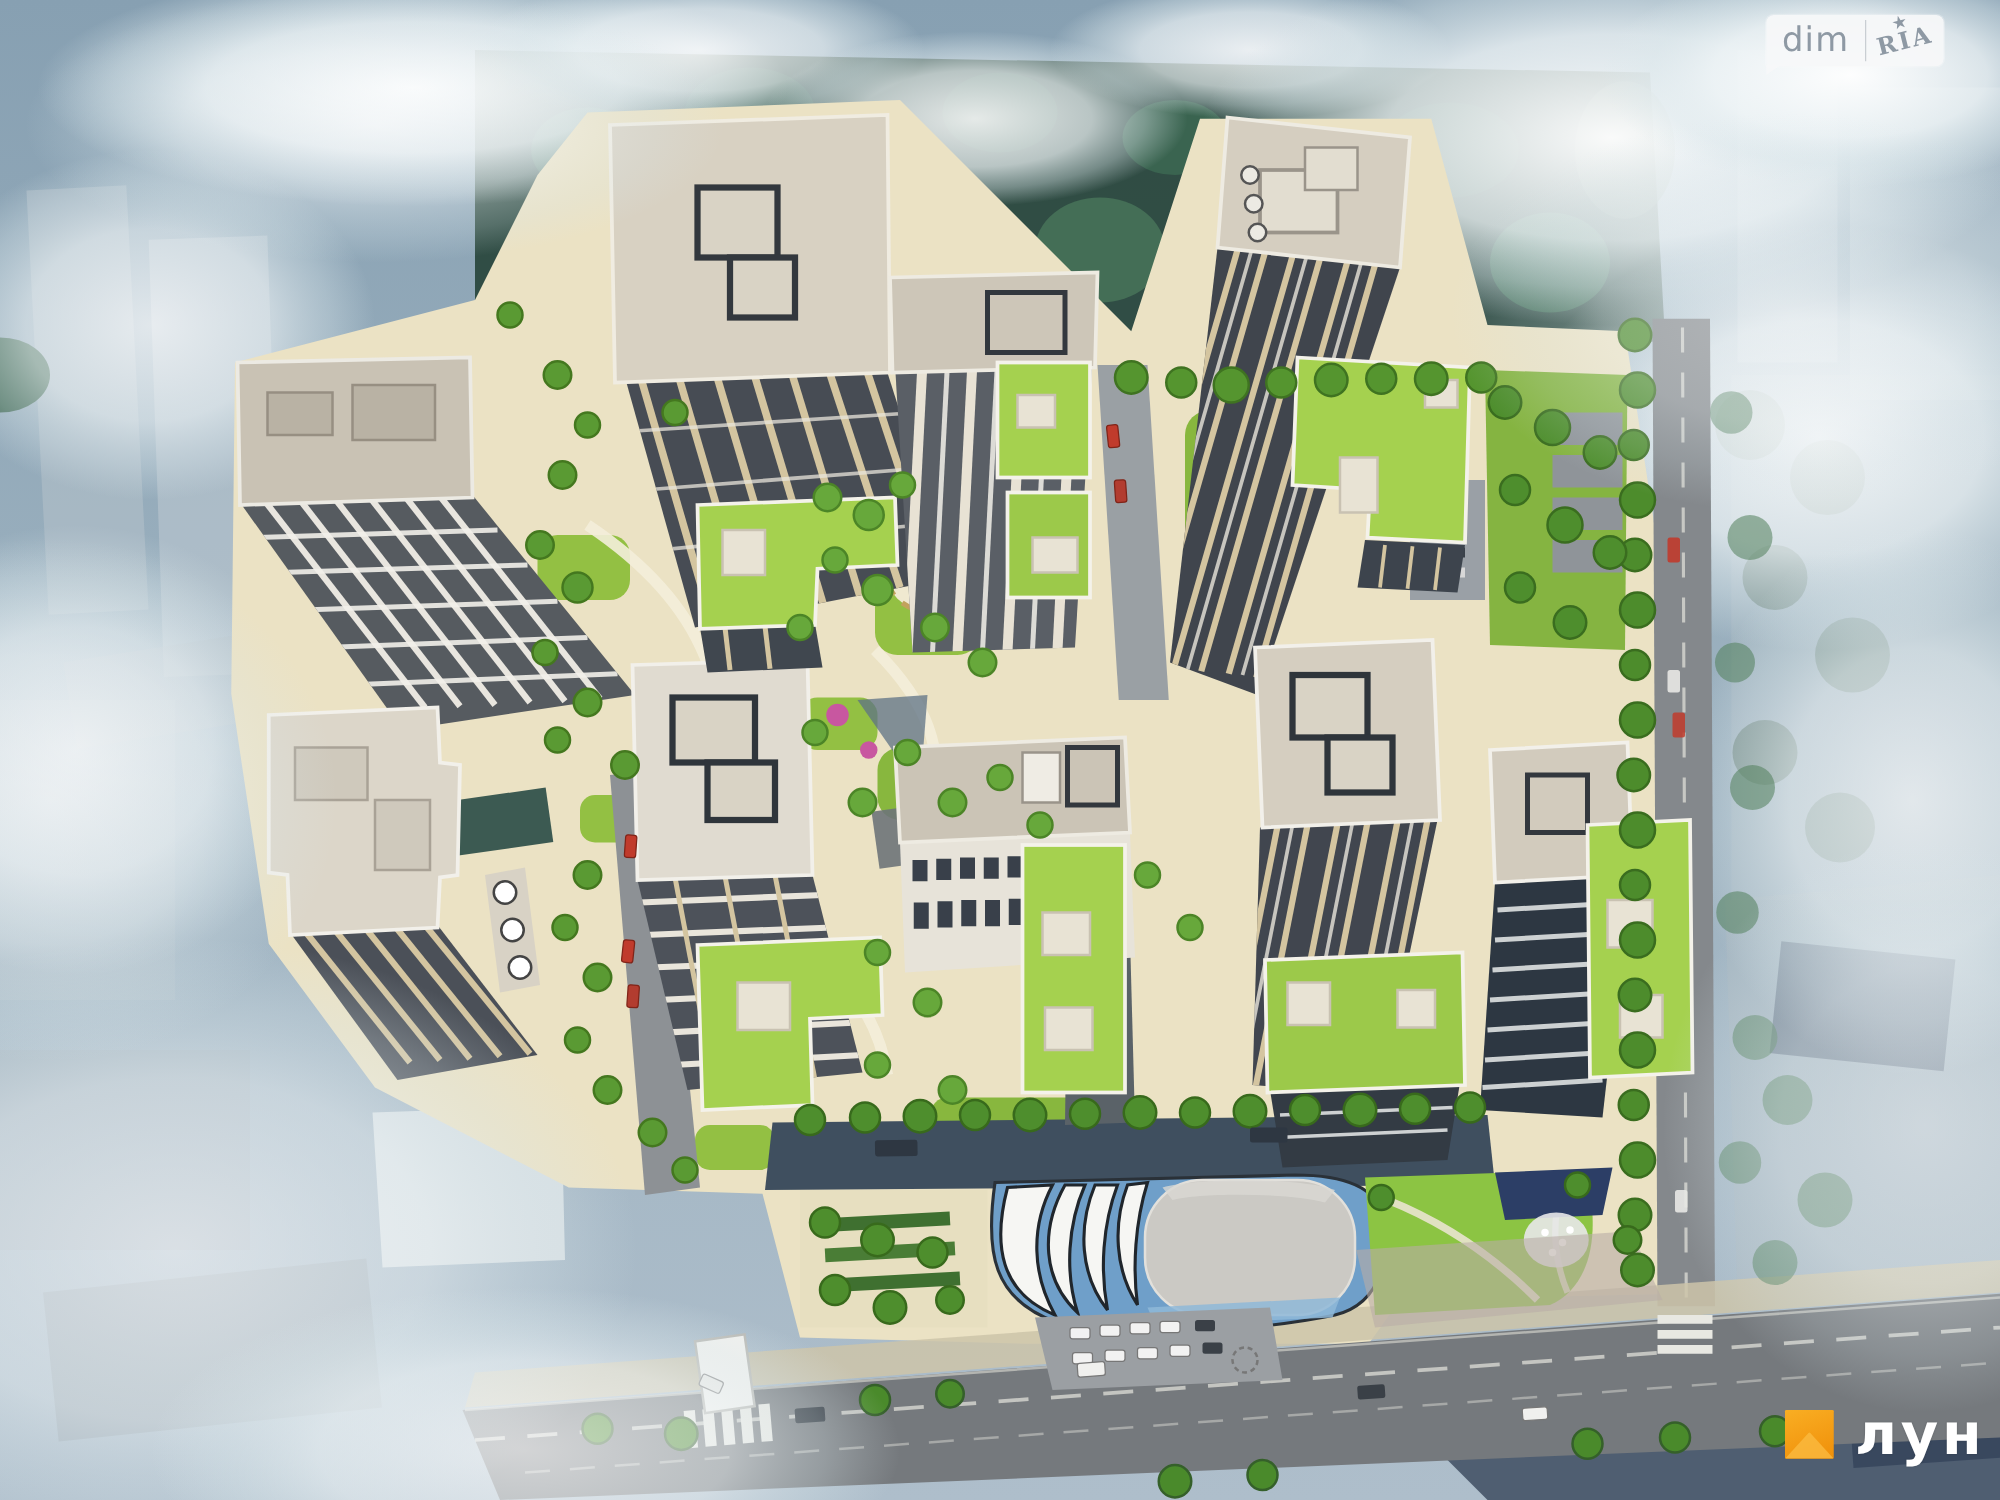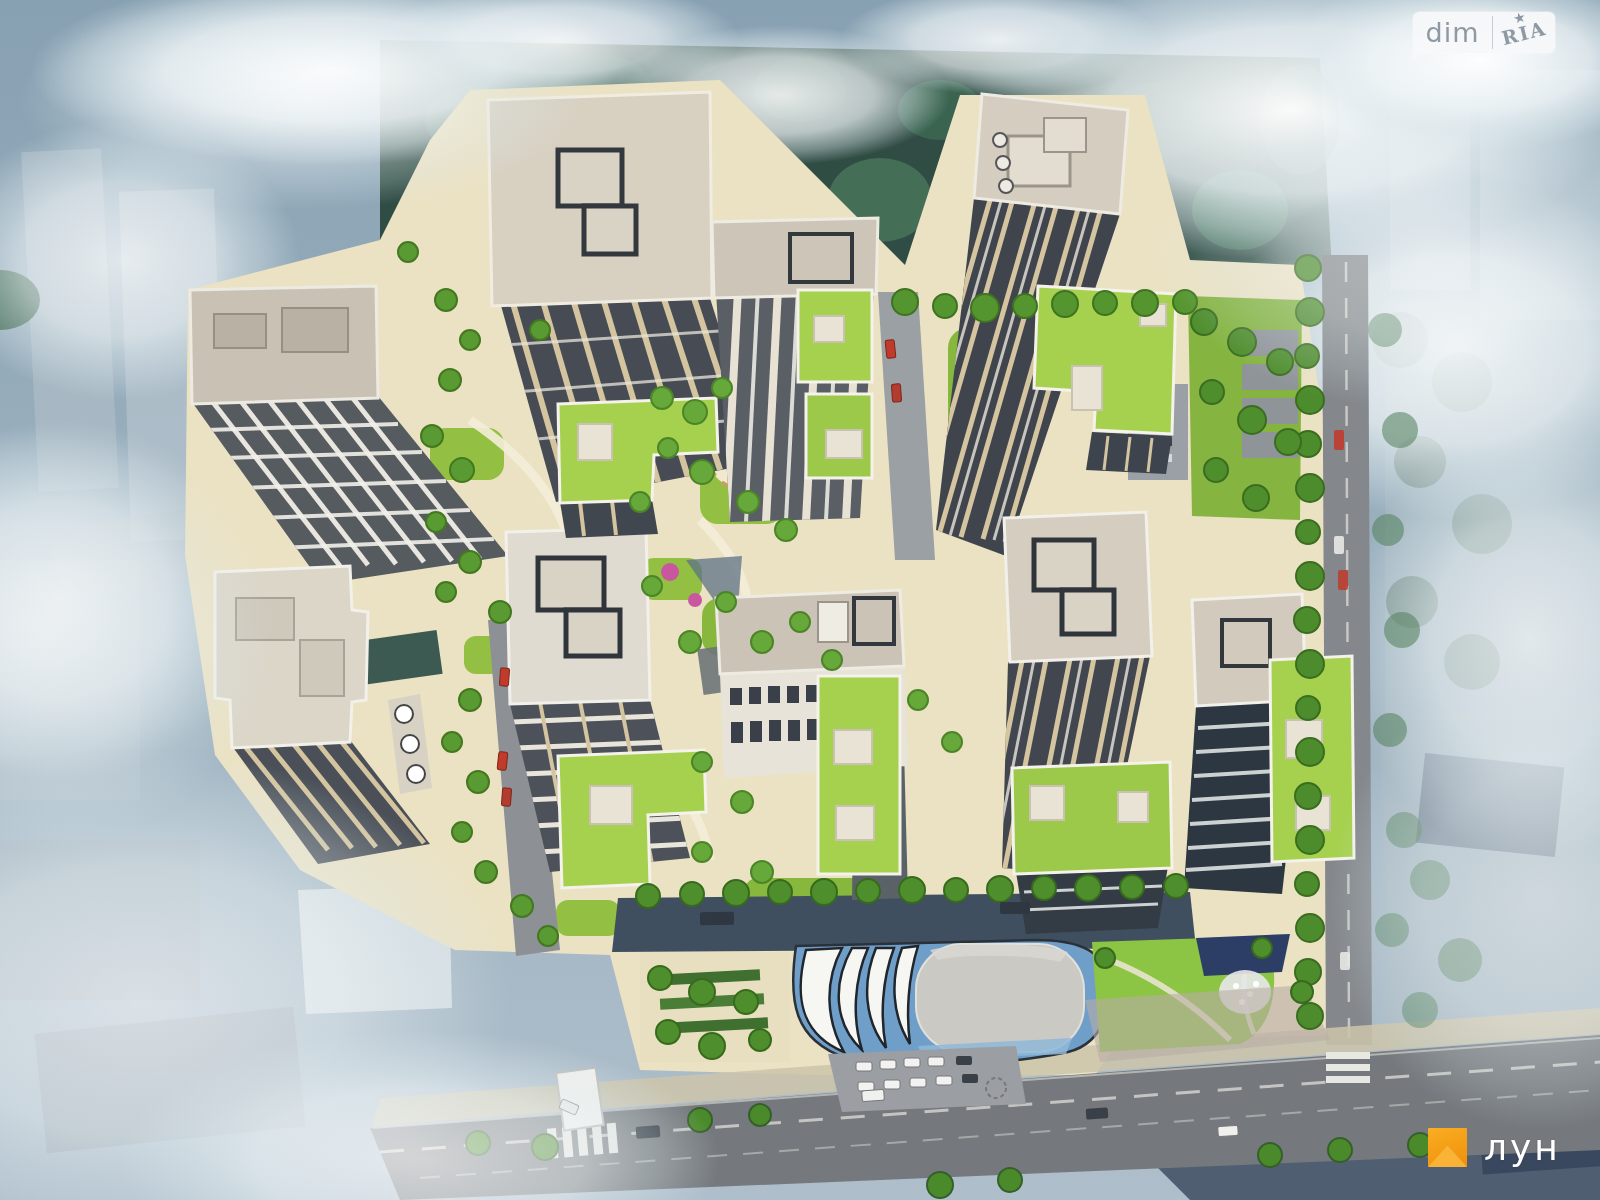--- a/index.html
+++ b/index.html
@@ -40,22 +40,22 @@
     position:relative;width:39px;height:39px;margin-right:17px;
     background:linear-gradient(160deg,#f9ae23 0%,#f49d15 55%,#ef8f09 100%);
     overflow:hidden;border-radius:1px;
   }
   .lun-square:after{ 
     content:"";position:absolute;left:0;bottom:0;width:100%;height:55%;
     background:#fbbc43;opacity:.75;
     clip-path:polygon(0 100%,100% 100%,50% 0);
   }
   .lun-text{
-    color:#ffffff;font-family:"DejaVu Sans",sans-serif;font-size:36px;line-height:39px;
-    letter-spacing:3px;text-shadow:0 0 2px rgba(0,0,0,.18);
+    color:#ffffff;font-family:"DejaVu Sans",sans-serif;font-size:46px;line-height:39px;
+    letter-spacing:3px;text-shadow:0 0 2px rgba(0,0,0,.18);font-weight:bold;
   }
 </style>
 </head>
 <body>
 
 <div class="stage">
 
 <svg width="1600" height="1200" viewBox="0 0 1600 1200">
   <defs>
     <linearGradient id="sky" x1="0" y1="0" x2="0" y2="1">

